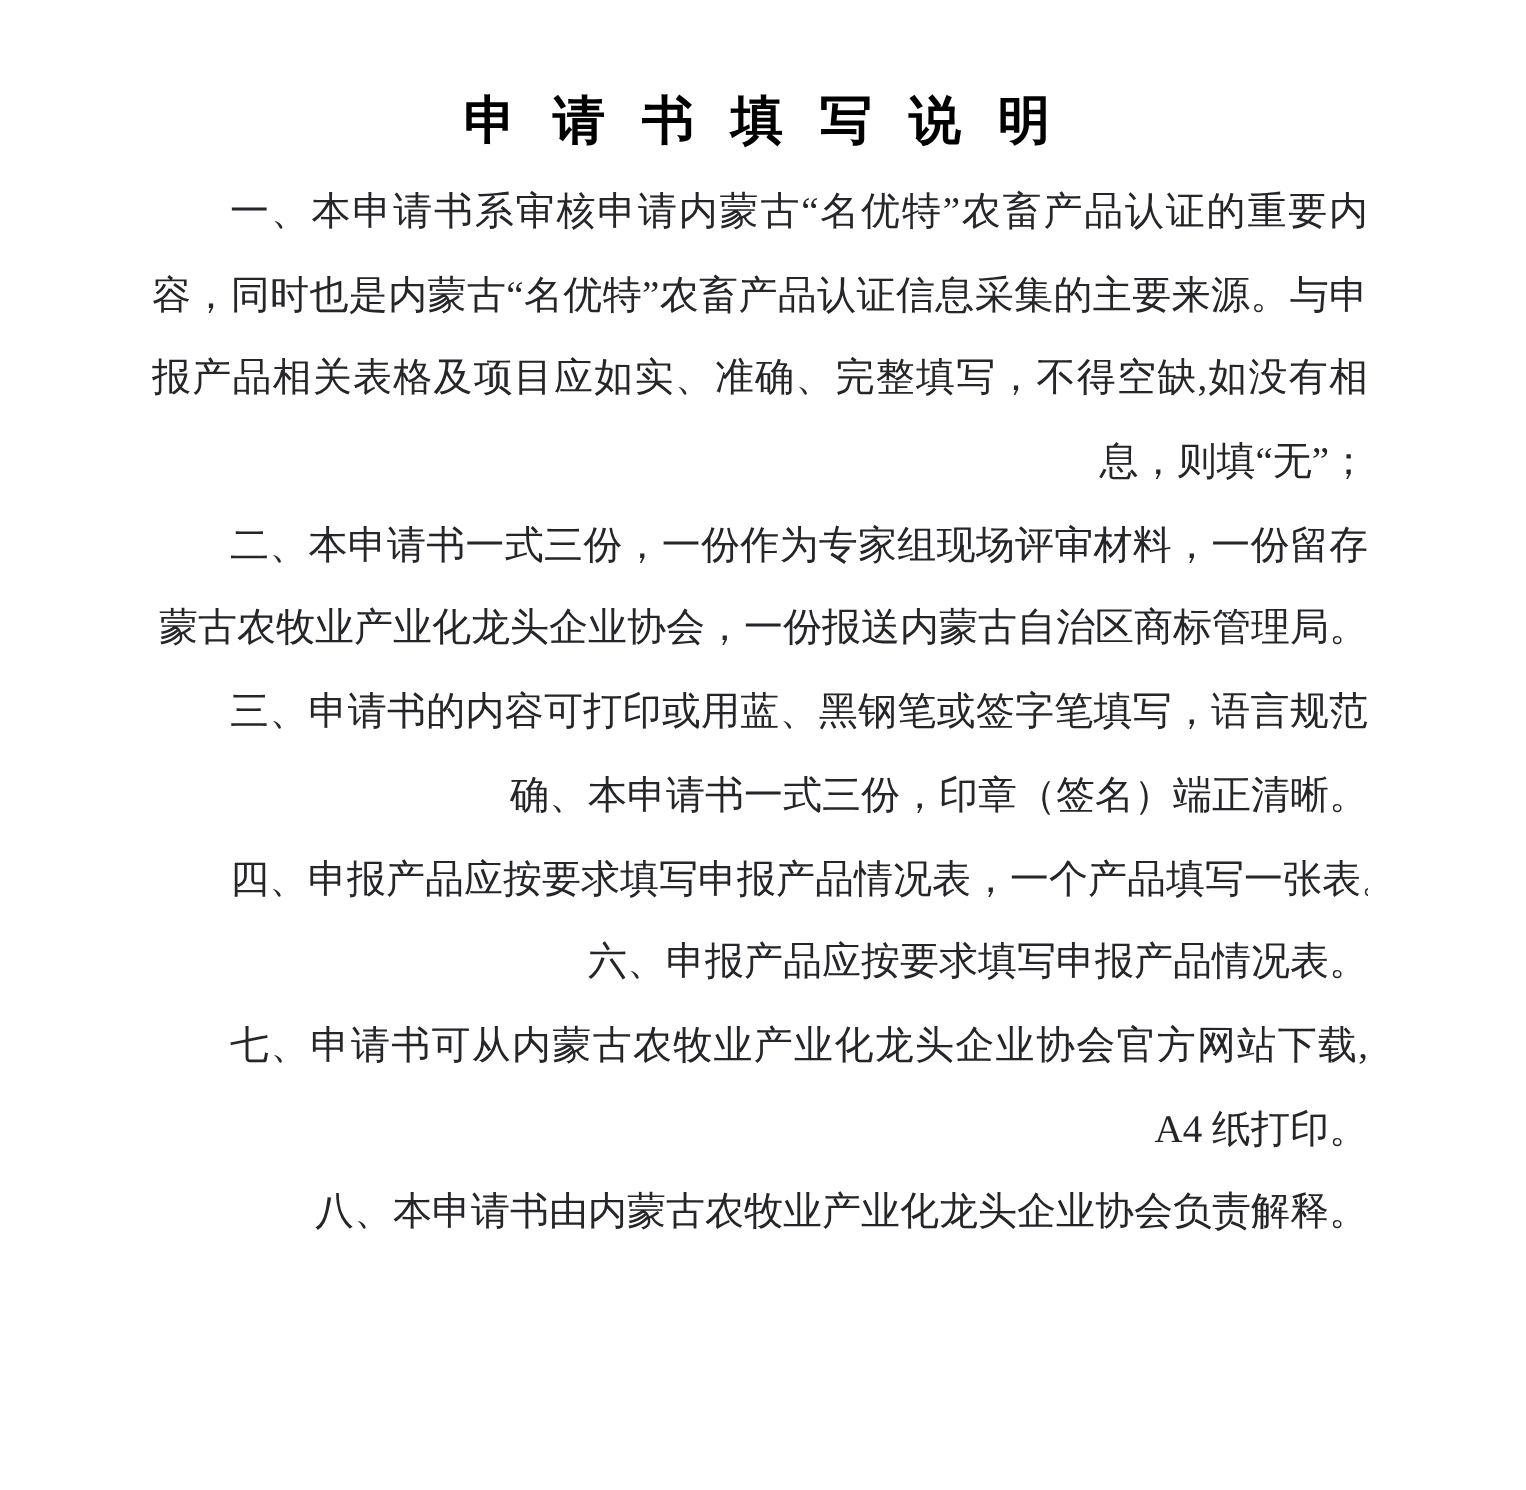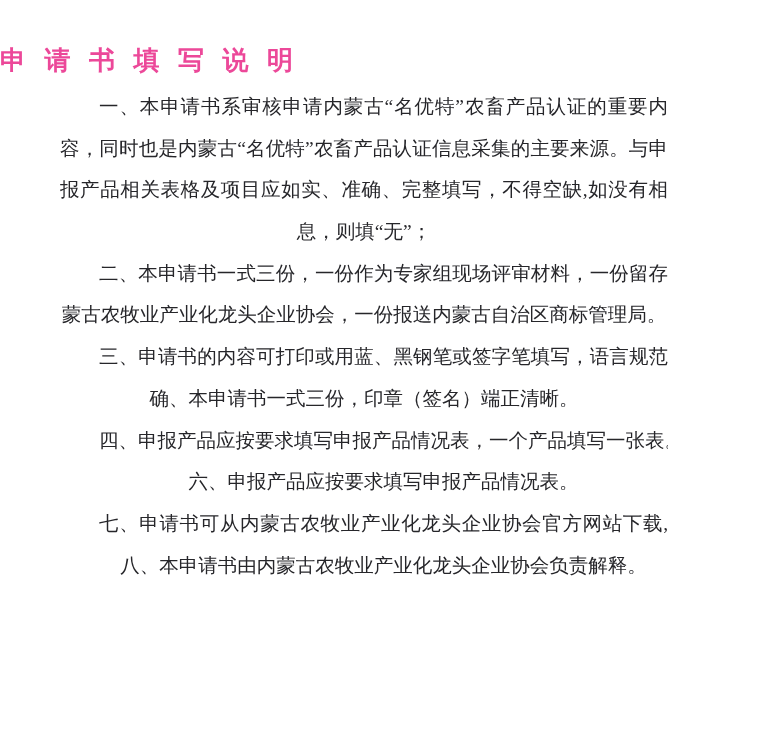--- a/index.html
+++ b/index.html
@@ -15,45 +15,45 @@
     overflow: hidden;
     font-family: "Liberation Serif", "DejaVu Serif", serif;
     color: #26262a;
   }
   .doc-title {
     position: absolute;
     top: 47px;
     left: 0;
     right: 0;
     margin: 0;
-    text-align: left;
+    text-align: center;
     font-size: 26px;
     line-height: 28px;
     font-weight: bold;
     letter-spacing: 6px;
-    color: #ec4899;
+    color: #000000;
     white-space: nowrap;
   }
   .doc-body {
     position: absolute;
-    left: 60px;
+    left: 76px;
     top: 86px;
     width: 608px;
     font-size: 19.5px;
   }
   .para {
     margin: 0;
     padding: 0;
   }
   .line {
     height: 41.7px;
     line-height: 41.7px;
     overflow: hidden;
     white-space: nowrap;
-    text-align: center;
+    text-align: right;
   }
   .line.indent {
     text-indent: 2em;
   }
   .line.just {
     white-space: normal;
     text-align: justify;
     text-align-last: justify;
   }
 </style>
@@ -87,20 +87,21 @@
       <div class="line indent">四、申报产品应按要求填写申报产品情况表，一个产品填写一张表。</div>
     </div>
 
 
     <div class="para">
       <div class="line indent">六、申报产品应按要求填写申报产品情况表。</div>
     </div>
 
     <div class="para">
       <div class="line indent just">七、申请书可从内蒙古农牧业产业化龙头企业协会官方网站下载,用</div>
+      <div class="line">A4 纸打印。</div>
     </div>
 
     <div class="para">
       <div class="line indent">八、本申请书由内蒙古农牧业产业化龙头企业协会负责解释。</div>
     </div>
 
   </div>
 </div>
 
 </body></html>

